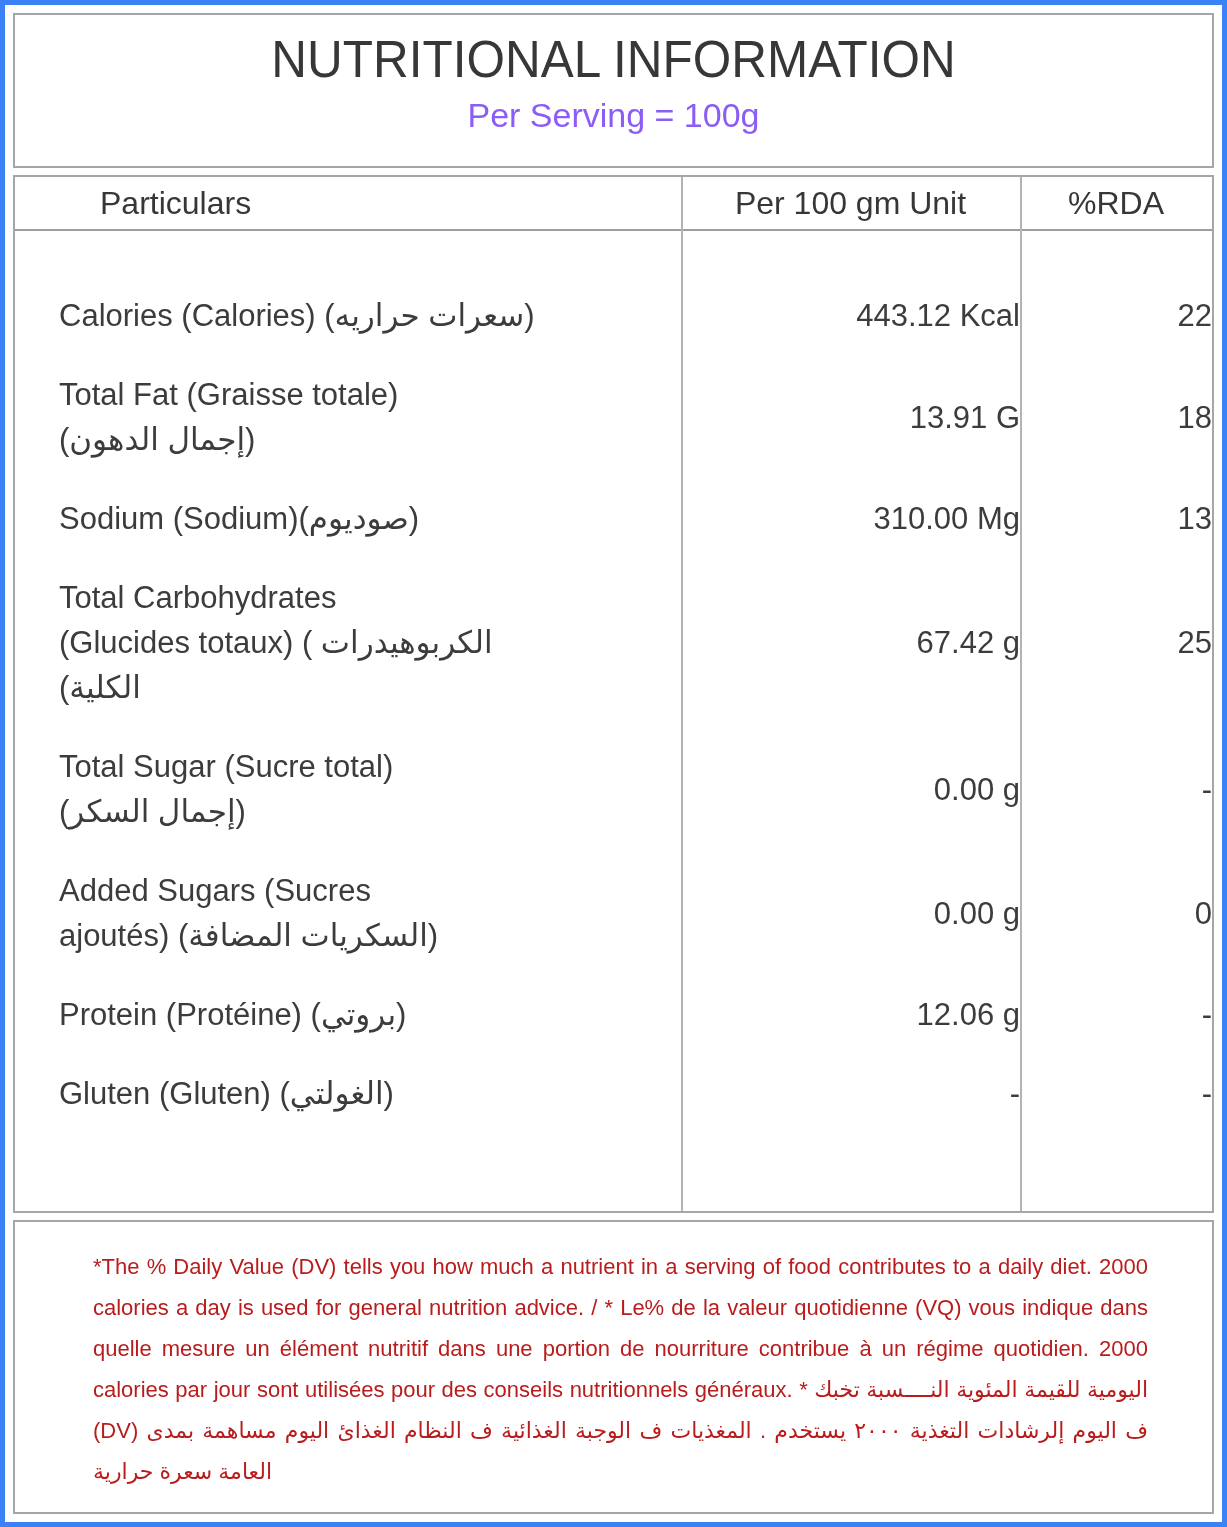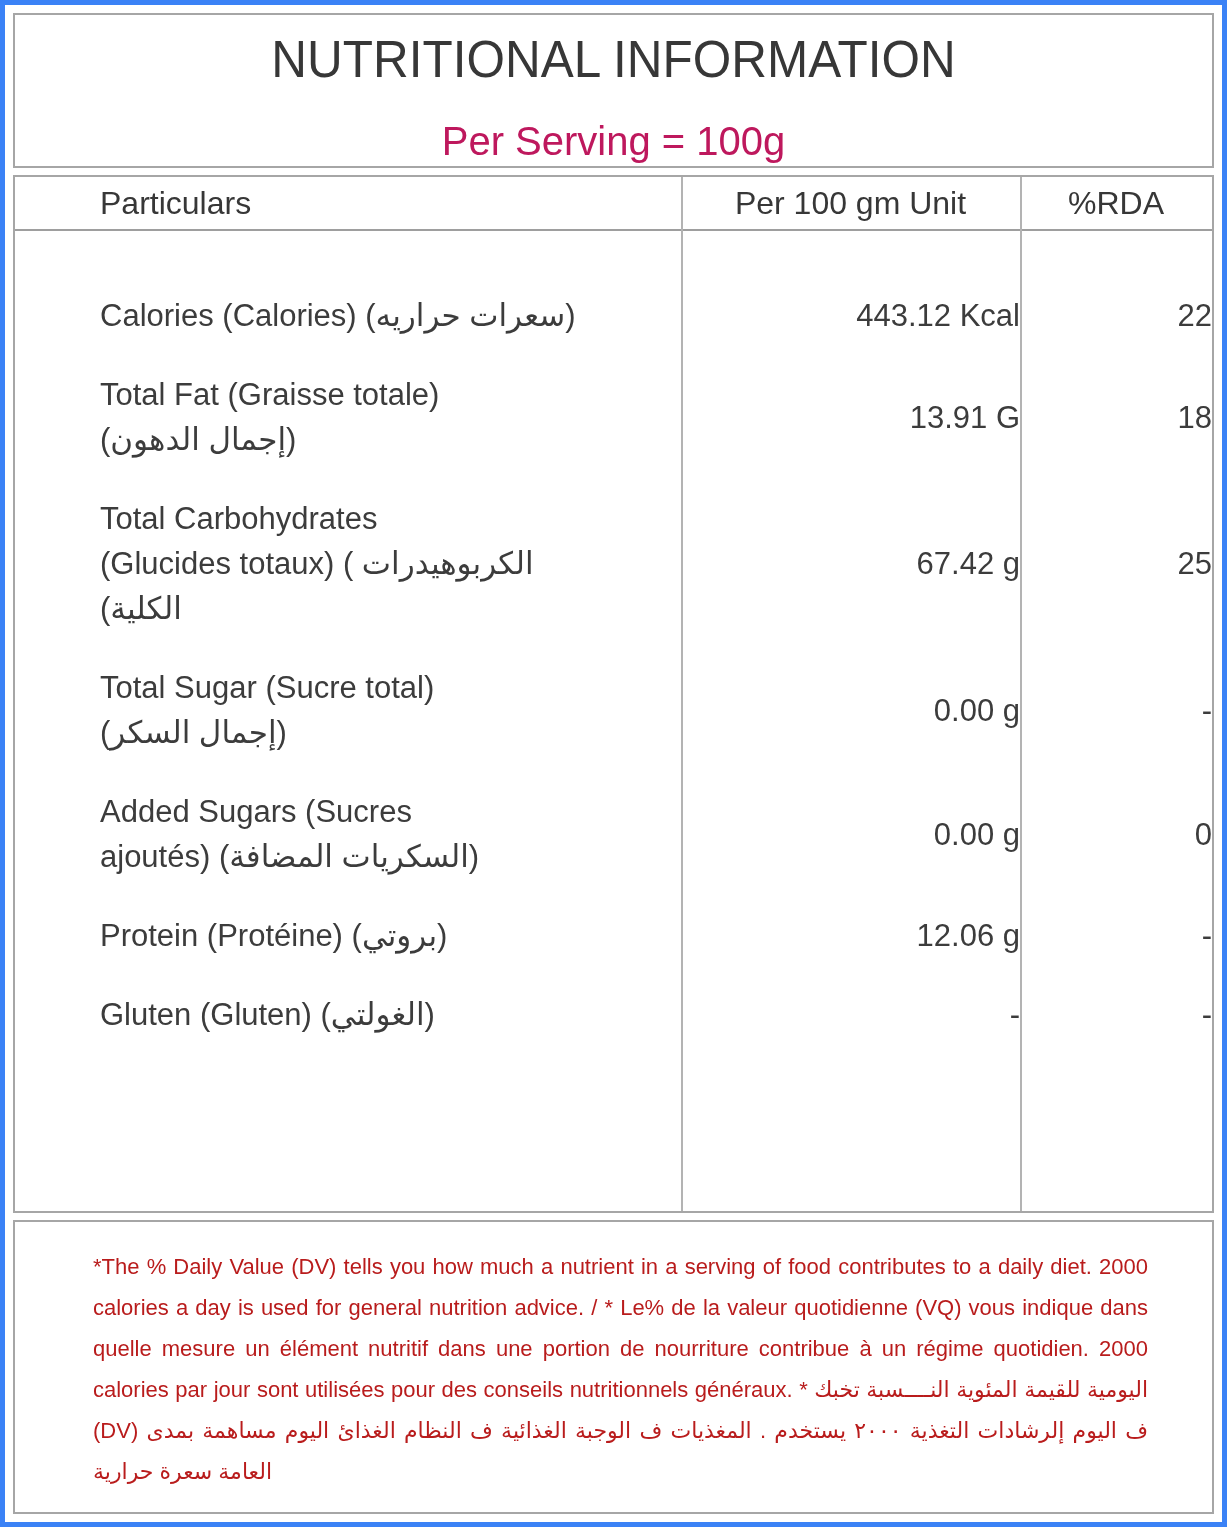--- a/index.html
+++ b/index.html
@@ -18,42 +18,42 @@
   }
   .box { border:2px solid #a6a6a6; background:#ffffff; }
 
   
   .title-box { height:157px; margin-bottom:7px; text-align:center; padding-top:14px; }
   .page-title {
     font-size:51px; font-weight:400; letter-spacing:0px;
     color:#373737; line-height:62px;
     transform:scaleX(0.97); transform-origin:center;
   }
-  .page-subtitle { font-size:40px; font-weight:400; color:#be185d; line-height:48px;margin-top:26px; }
+  .page-subtitle { font-size:34px; font-weight:400; color:#8b5cf6; line-height:48px; }
 
   
   .table-box { height:1050px; margin-bottom:7px; position:relative; overflow:hidden; }
   .vline { position:absolute; top:0; bottom:0; width:2px; background:#b3b3b3; }
   .vline.v1 { left:666px; }
   .vline.v2 { left:1005px; }
   .thead {
     height:54px; border-bottom:2px solid #9e9e9e;
     display:grid; grid-template-columns:666px 339px 1fr;
     align-items:center; font-size:32px; color:#373737;
   }
   .th-particulars { padding-left:85px; }
   .th-unit, .th-rda { text-align:center; }
   .tbody { padding-top:62px; }
   .row {
     display:grid; grid-template-columns:666px 339px 1fr;
     align-items:center; margin-bottom:34px;
     font-size:31px; line-height:45px; color:#3c3c3c;
   }
   .particulars-cell {
-    padding-left:85px; padding-right:20px;
+    padding-left:44px; padding-right:20px;
     white-space:pre-line;
   }
   .value-cell, .rda-cell { text-align:right; }
 
   
   .bidi-visual { unicode-bidi:bidi-override; direction:ltr; }
 
   
   .footnote-box { flex:1; padding:24px 64px 20px 64px; }
   .footnote-text {
@@ -90,20 +90,25 @@
         <div class="rda-cell">22</div>
       </div>
 
       <div class="row">
         <div class="particulars-cell bidi-visual">Total Fat (Graisse totale)
 (نوهدلا لامجإ)</div>
         <div class="value-cell">13.91 G</div>
         <div class="rda-cell">18</div>
       </div>
 
+      <div class="row">
+        <div class="particulars-cell bidi-visual">Sodium (Sodium)(مويدوص)</div>
+        <div class="value-cell">310.00 Mg</div>
+        <div class="rda-cell">13</div>
+      </div>
 
       <div class="row">
         <div class="particulars-cell bidi-visual">Total Carbohydrates
 (Glucides totaux) ( تارديهوبركلا
 (ةيلكلا</div>
         <div class="value-cell">67.42 g</div>
         <div class="rda-cell">25</div>
       </div>
 
       <div class="row">

